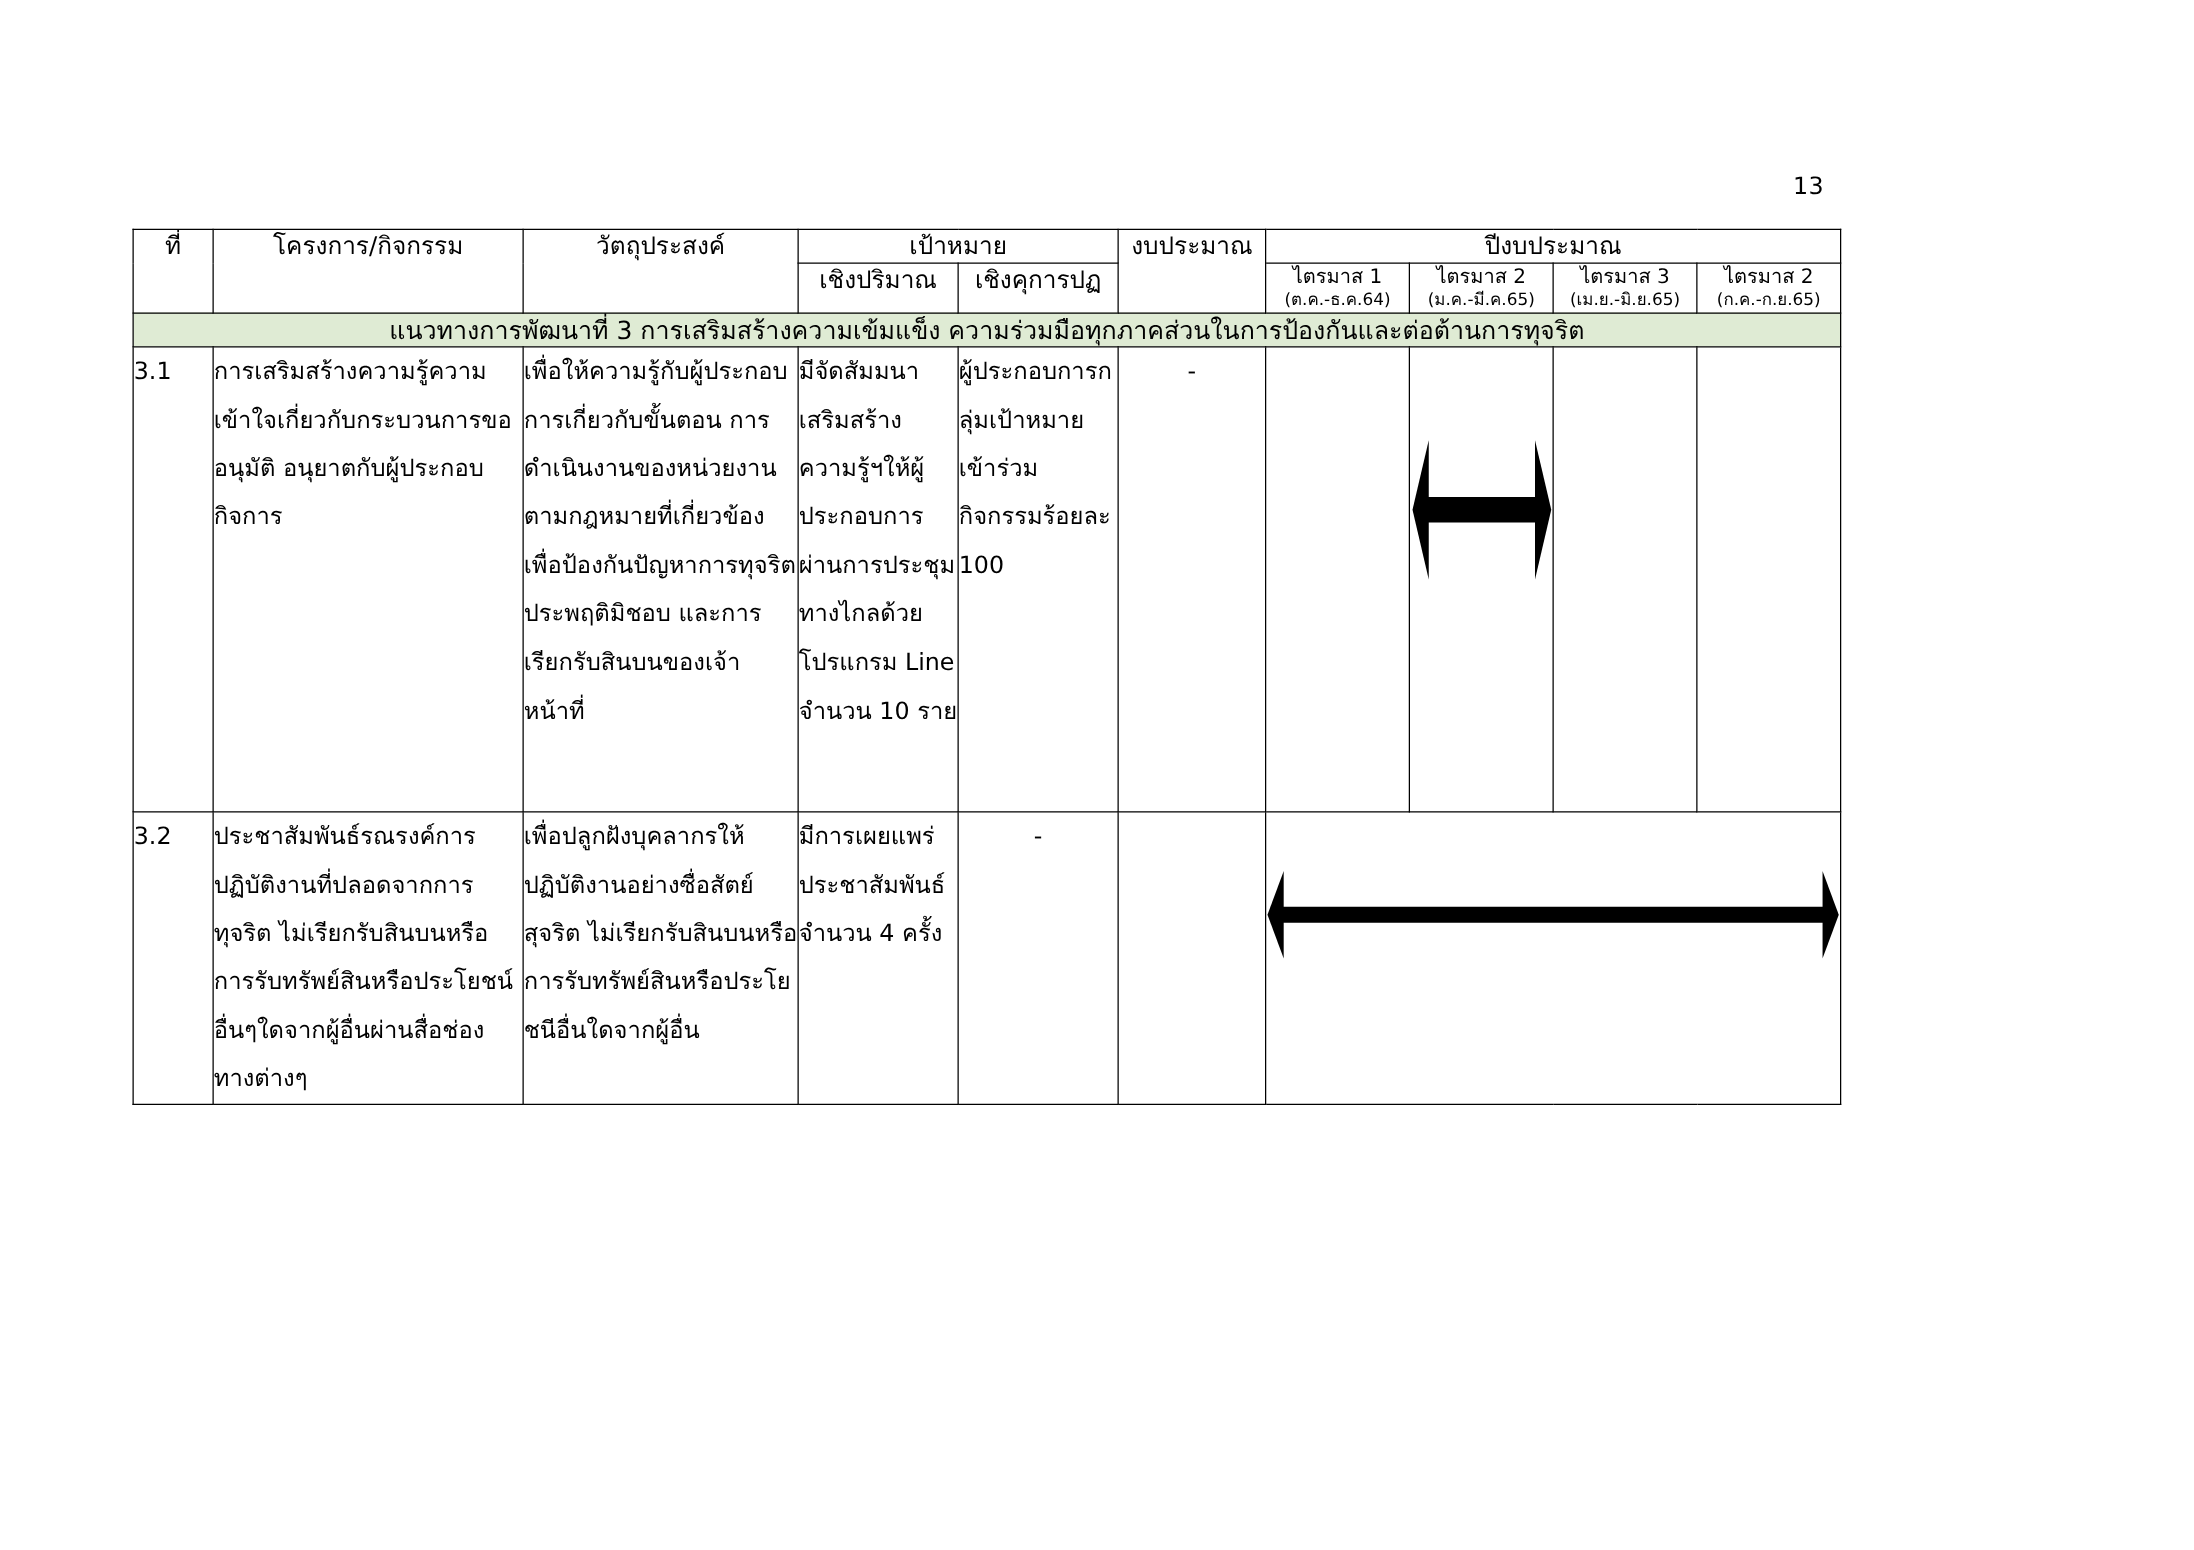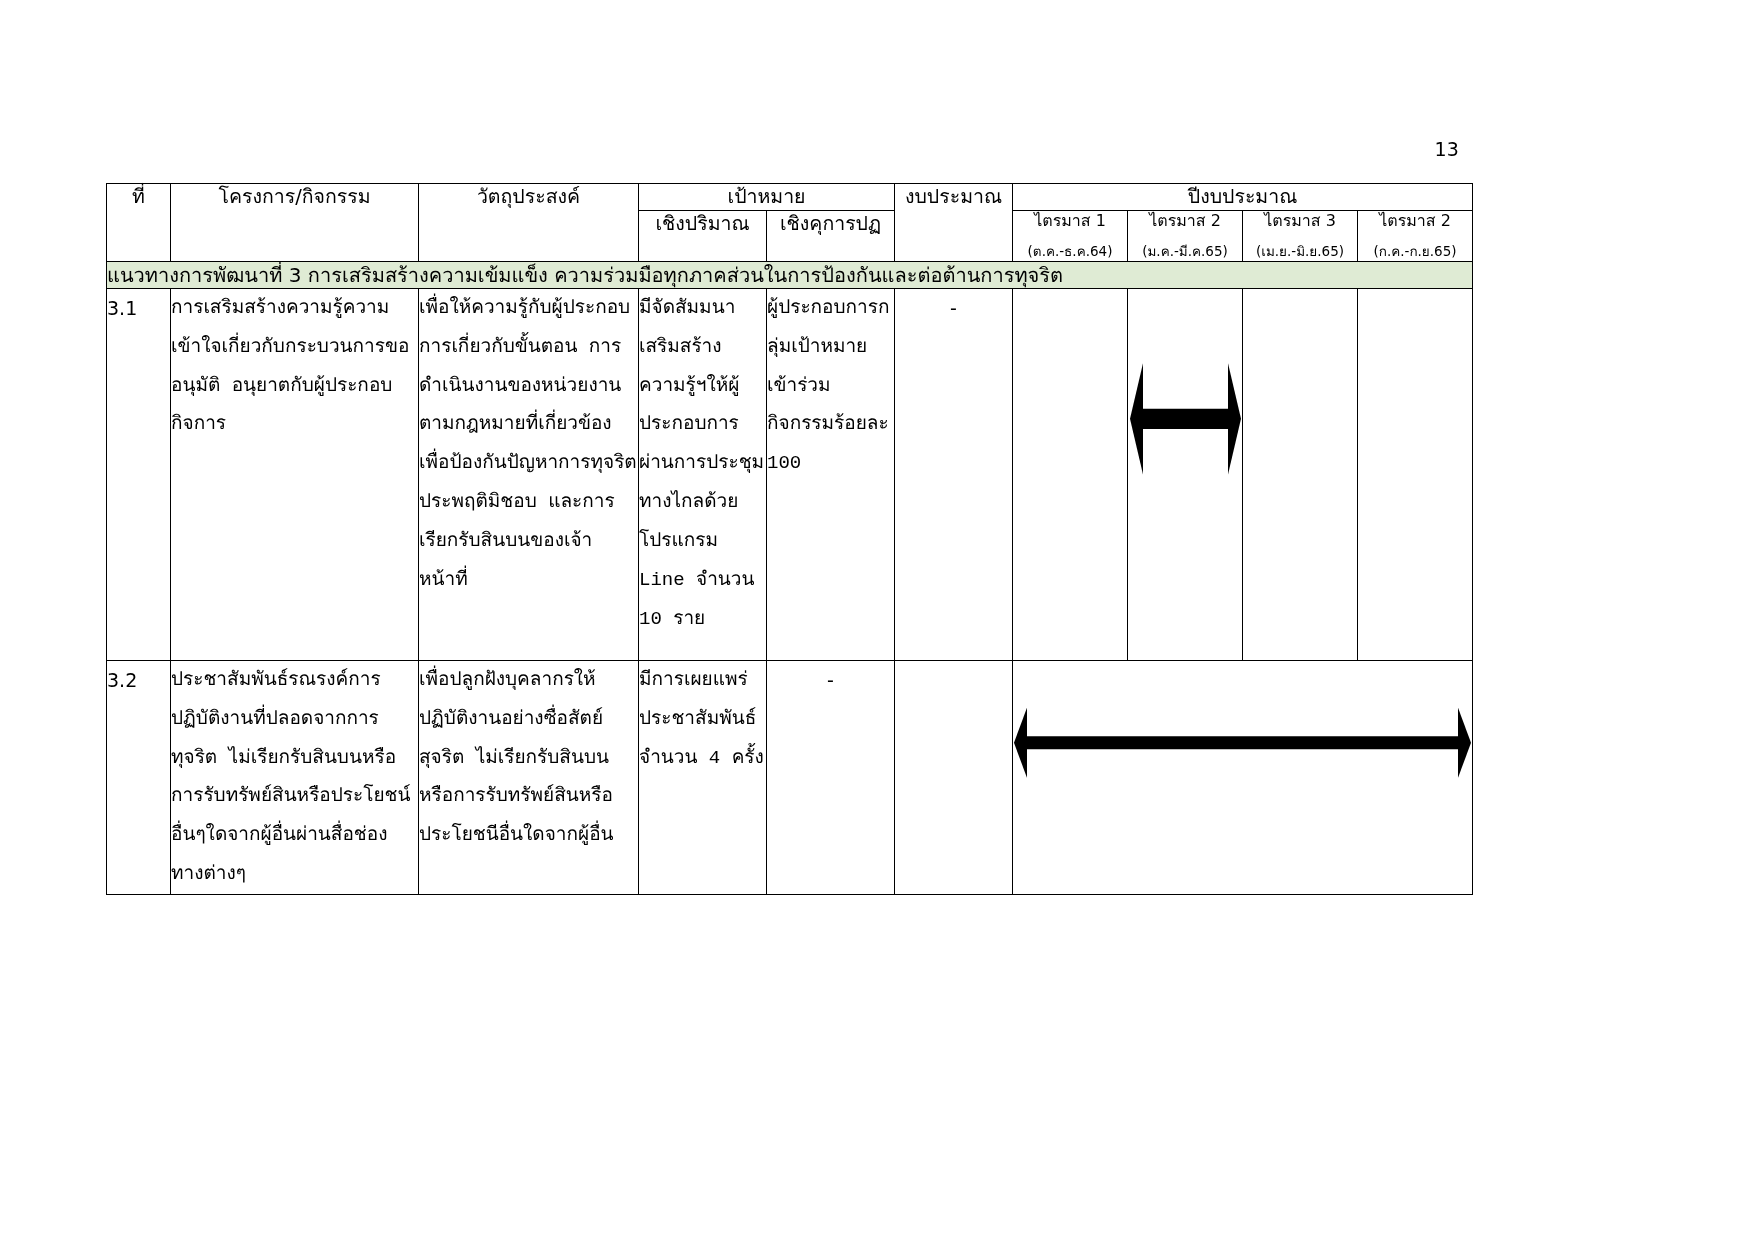--- a/index.html
+++ b/index.html
@@ -56,53 +56,52 @@
     padding: 6px 4px;
     line-height: 1.35;
   }
   .hd-q {
     text-align: center;
     vertical-align: top;
     padding: 8px 3px 10px 3px;
     line-height: 1.3;
   }
   .q-title { font-size: 16px; display: block; }
-  .q-sub { font-size: 13.5px; display: block; margin-top: 11px; }
+  .q-sub { font-size: 13.5px; display: block; }
 
   
   .c-no      { width: 64px; }
   .c-proj    { width: 248px; }
   .c-obj     { width: 220px; }
   .c-quant   { width: 128px; }
   .c-qual    { width: 128px; }
   .c-budget  { width: 118px; }
   .c-q1      { width: 115px; }
   .c-q2      { width: 115px; }
   .c-q3      { width: 115px; }
   .c-q4      { width: 115px; }
 
   
   .section-band td {
     background: #dfeBd4;
     padding: 7px 0 8px 6px;
     font-size: 20px;
     font-weight: bold;
-    text-align: left;
+    text-align: center;
     vertical-align: middle;
     line-height: 1.3;
     white-space: nowrap;
   }
 
   
   .cell {
     padding: 9px 7px 14px 9px;
     line-height: 2.05;
     font-size: 19px;
     vertical-align: top;
-    font-family: Liberation Mono, monospace;
   }
   .cell-no {
     text-align: left;
     padding: 9px 2px 0 2px;
     line-height: 2.05;
     font-size: 19px;
   }
   .cell-center {
     text-align: center;
     padding: 9px 2px 0 2px;

